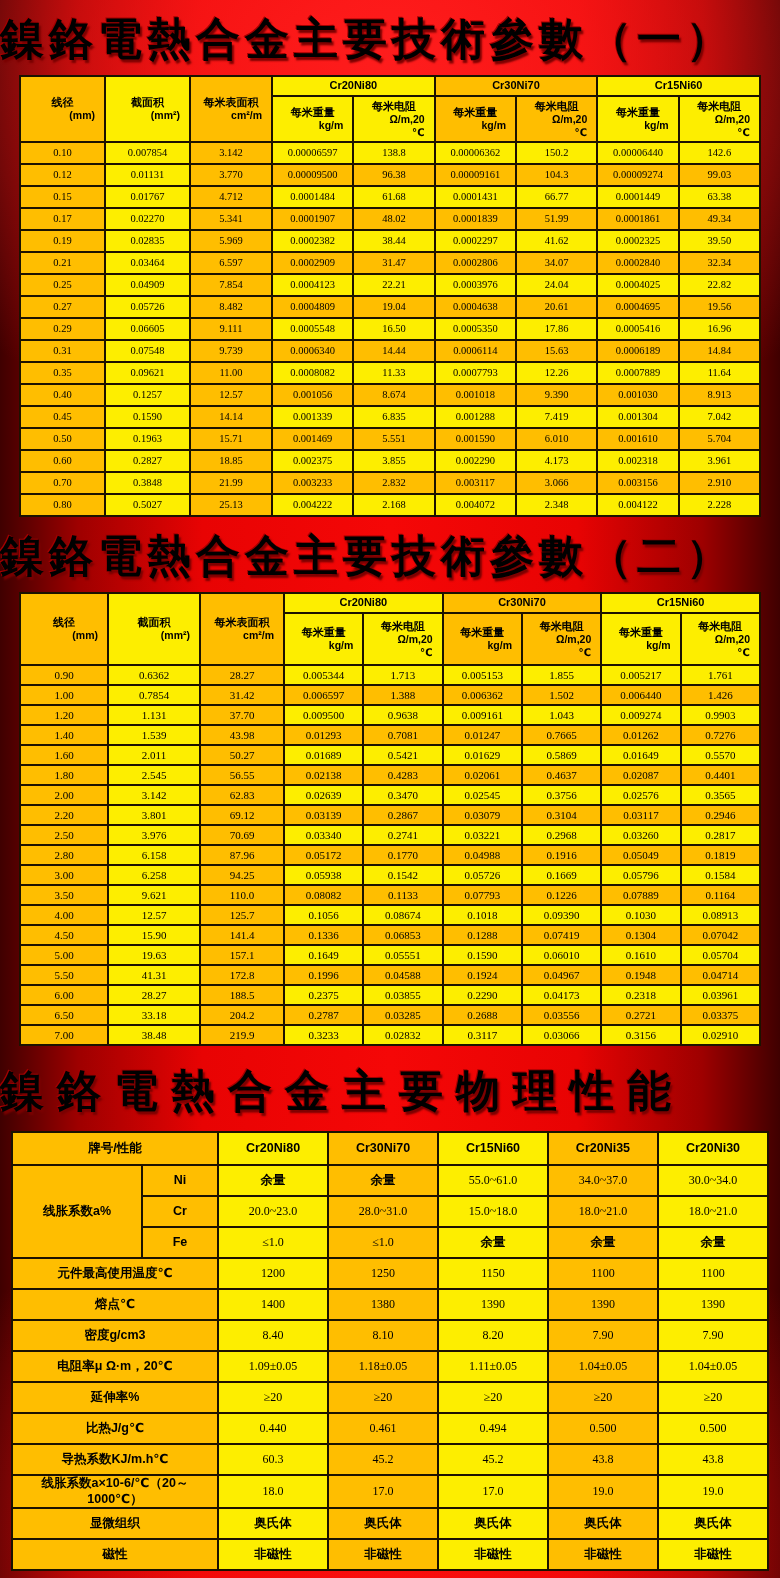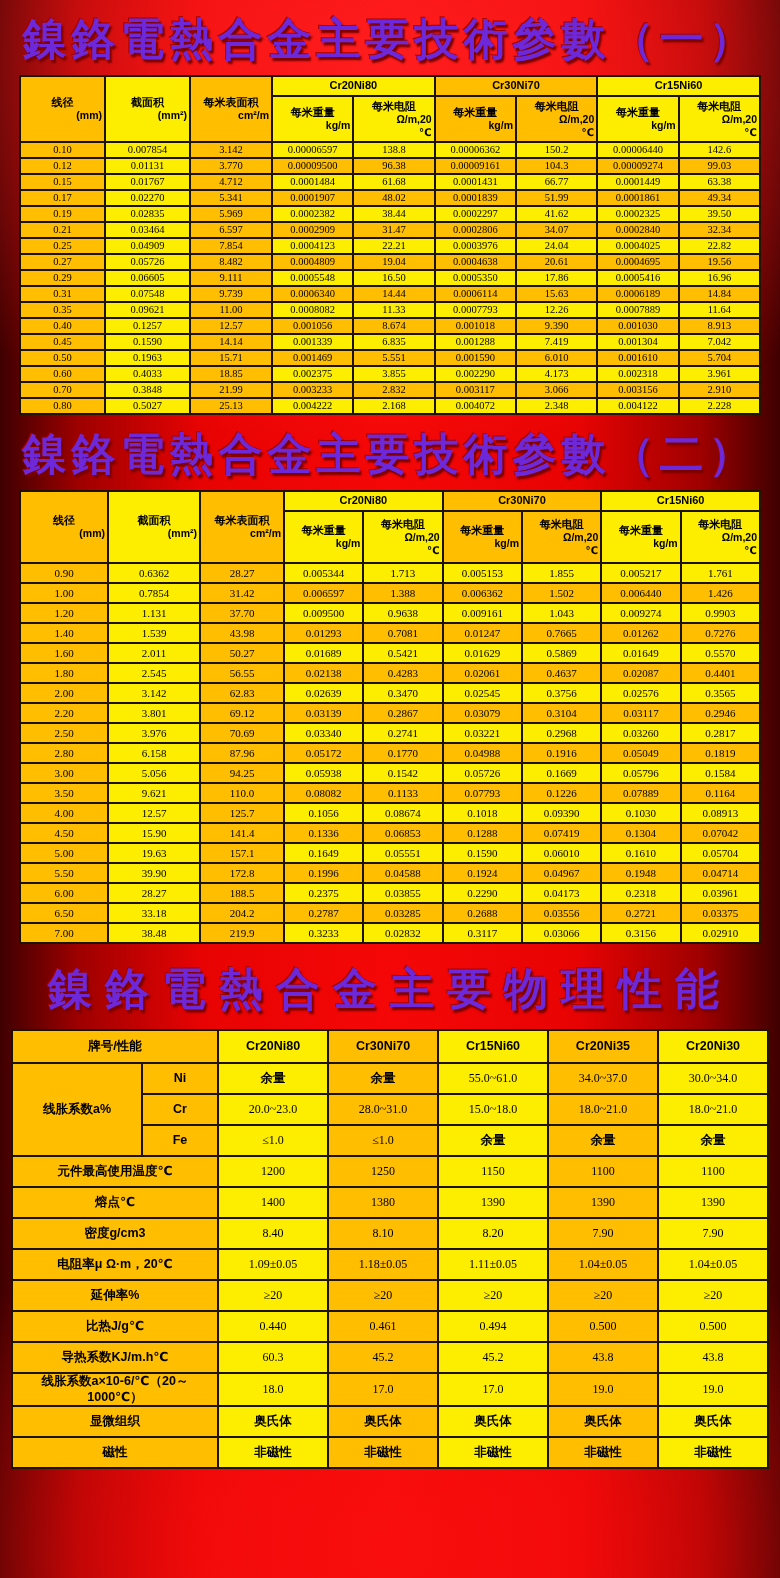--- a/index.html
+++ b/index.html
@@ -5,41 +5,41 @@
   html,body{margin:0;padding:0;}
   body{
     width:780px;height:1578px;overflow:hidden;
     font-family:"Liberation Sans","DejaVu Sans",sans-serif;
     background:
       radial-gradient(ellipse 120% 40% at 50% 4%, rgba(255,30,30,.95), rgba(255,30,30,0) 62%),
       radial-gradient(ellipse 120% 35% at 50% 98%, rgba(250,15,15,.85), rgba(250,15,15,0) 62%),
       linear-gradient(90deg,#3f0000 0%,#9e0000 10%,#e80303 26%,#f50707 50%,#e80303 74%,#9e0000 90%,#3f0000 100%);
   }
   .title{
-    text-align:center;color:#6d28d9;font-weight:bold;
+    color:#000000;font-weight:bold;
     text-shadow:2px 3px 2px #7a0000, -1px -1px 0 #a30000;
     white-space:nowrap;
   }
   .title.t12{font-size:44px;letter-spacing:5px;margin:0;padding:10px 0 6px 0;}
   .title.t3{font-size:44px;letter-spacing:13px;margin:0;padding:16px 0 10px 0;border-radius:17px;}
   table{border-collapse:collapse;table-layout:fixed;margin:0 auto;}
   th,td{border:2px solid #1c1200;text-align:center;vertical-align:middle;padding:0;overflow:hidden;}
   .y{background:#fdee00;}
   .g{background:#ffbe00;}
   .pt{width:742px;}
   .pt thead tr.r1{height:20px;}
   #t1 thead tr.r2{height:46px;}
   #t2 thead tr.r2{height:52px;}
-  #t1 tbody tr{height:16px;}
+  #t1 tbody tr{height:22px;}
   #t2 tbody tr{height:20px;}
   .pt tbody td{font-family:"Liberation Serif","DejaVu Serif",serif;font-size:10.5px;line-height:1;}
   #t2 tbody td{font-size:11px;}
   .hd{font-weight:bold;font-size:11px;line-height:1.2;}
   .hd .ln{display:block;}
-  .hd .unit-ln{text-align:right;padding-right:2px;font-size:10.5px;margin-left:10px;}
+  .hd .unit-ln{text-align:right;padding-right:9px;font-size:10.5px;margin-left:10px;}
   .hd .label-ln{text-align:center;}
   .alloy{font-size:11px;}
   .mt{margin-top:14px;}
   #t3{width:758px;}
   #t3 thead tr{height:33px;}
   #t3 tbody tr{height:31px;}
   #t3 .hd{font-size:12.5px;padding:0 3px;line-height:1.25;}
   #t3 td.val{font-family:"Liberation Serif","DejaVu Serif",serif;font-size:12px;}
   #t3 td.val.cjk{font-family:"Liberation Sans","DejaVu Sans",sans-serif;font-weight:bold;font-size:12.5px;}
 </style>
@@ -258,21 +258,21 @@
         <td class="g">15.71</td>
         <td class="g">0.001469</td>
         <td class="g">5.551</td>
         <td class="g">0.001590</td>
         <td class="g">6.010</td>
         <td class="g">0.001610</td>
         <td class="g">5.704</td>
       </tr>
       <tr>
         <td class="g">0.60</td>
-        <td class="y">0.4033</td>
+        <td class="y">0.2827</td>
         <td class="g">18.85</td>
         <td class="y">0.002375</td>
         <td class="y">3.855</td>
         <td class="y">0.002290</td>
         <td class="y">4.173</td>
         <td class="y">0.002318</td>
         <td class="y">3.961</td>
       </tr>
       <tr>
         <td class="g">0.70</td>
@@ -467,21 +467,21 @@
         <td class="g">87.96</td>
         <td class="g">0.05172</td>
         <td class="g">0.1770</td>
         <td class="g">0.04988</td>
         <td class="g">0.1916</td>
         <td class="g">0.05049</td>
         <td class="g">0.1819</td>
       </tr>
       <tr>
         <td class="g">3.00</td>
-        <td class="y">5.056</td>
+        <td class="y">6.258</td>
         <td class="g">94.25</td>
         <td class="y">0.05938</td>
         <td class="y">0.1542</td>
         <td class="y">0.05726</td>
         <td class="y">0.1669</td>
         <td class="y">0.05796</td>
         <td class="y">0.1584</td>
       </tr>
       <tr>
         <td class="g">3.50</td>
@@ -522,21 +522,21 @@
         <td class="g">157.1</td>
         <td class="y">0.1649</td>
         <td class="y">0.05551</td>
         <td class="y">0.1590</td>
         <td class="y">0.06010</td>
         <td class="y">0.1610</td>
         <td class="y">0.05704</td>
       </tr>
       <tr>
         <td class="g">5.50</td>
-        <td class="y">39.90</td>
+        <td class="y">41.31</td>
         <td class="g">172.8</td>
         <td class="g">0.1996</td>
         <td class="g">0.04588</td>
         <td class="g">0.1924</td>
         <td class="g">0.04967</td>
         <td class="g">0.1948</td>
         <td class="g">0.04714</td>
       </tr>
       <tr>
         <td class="g">6.00</td>

